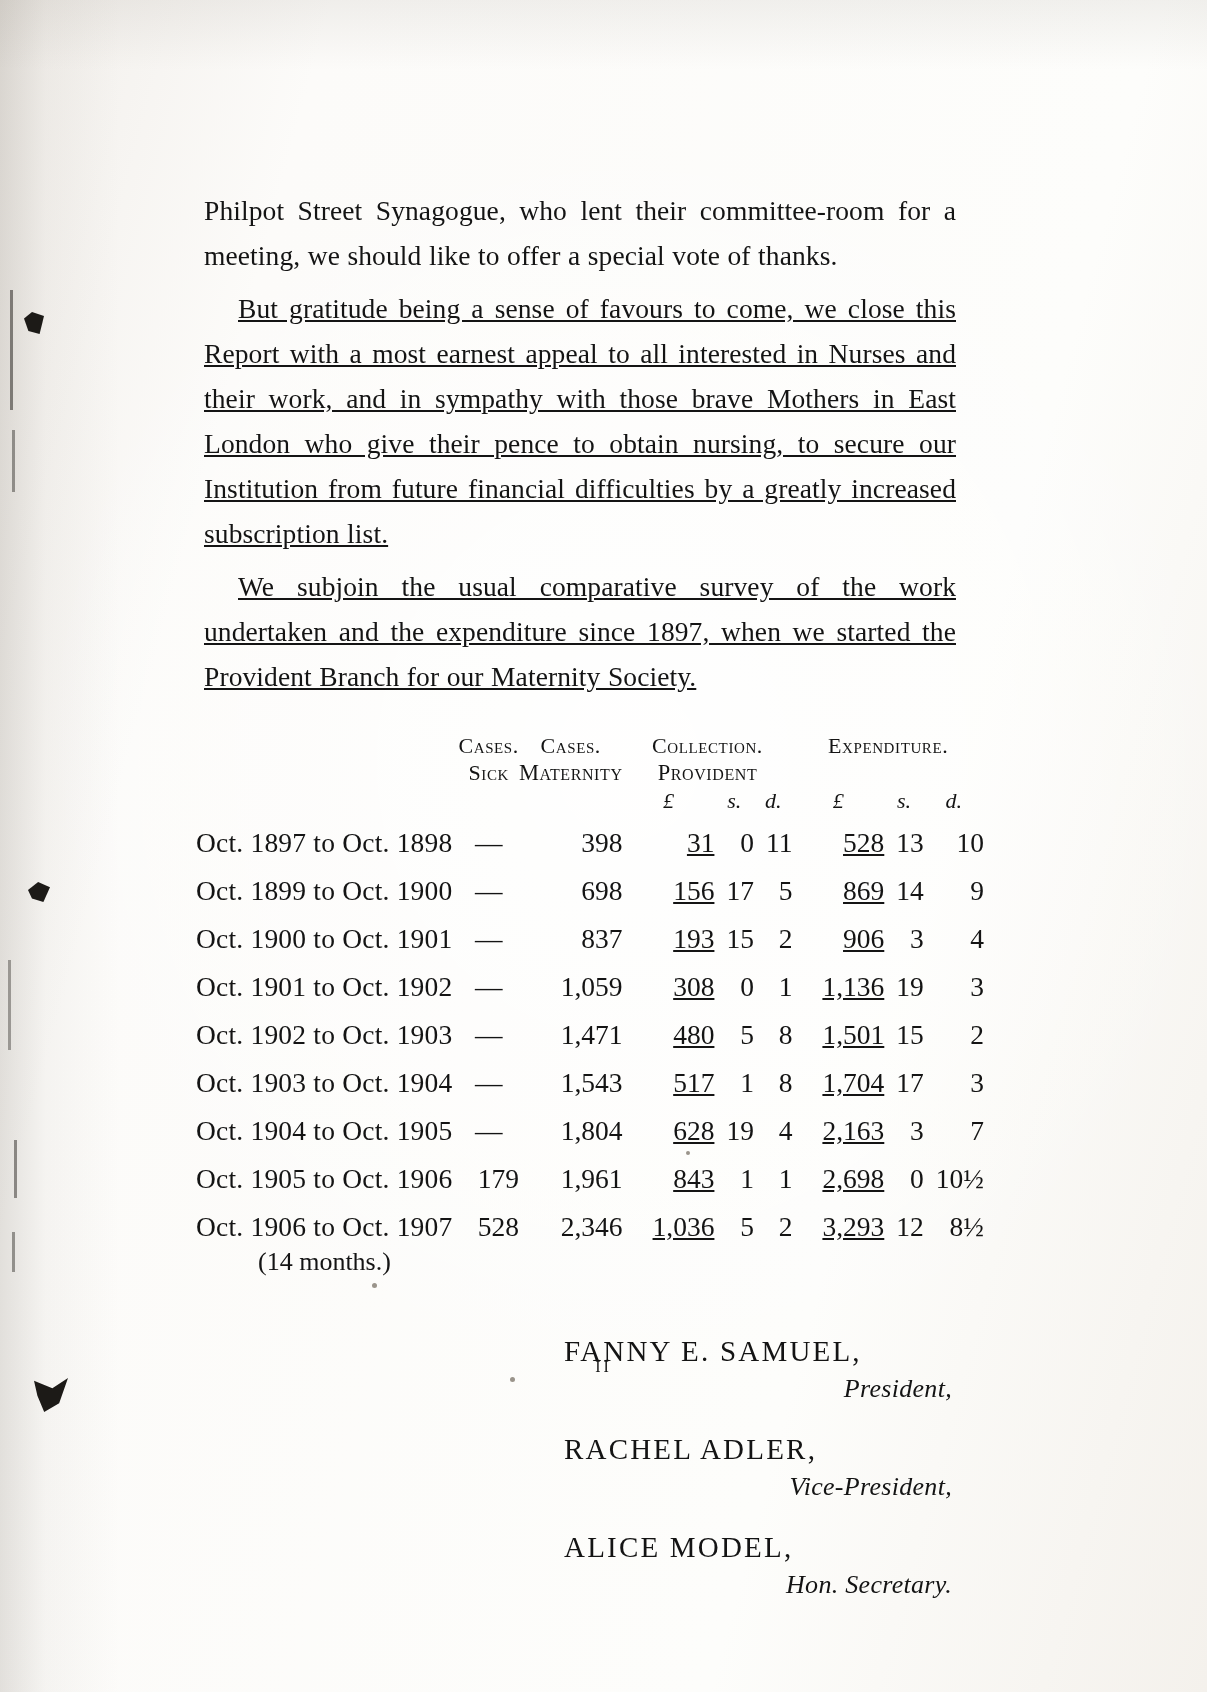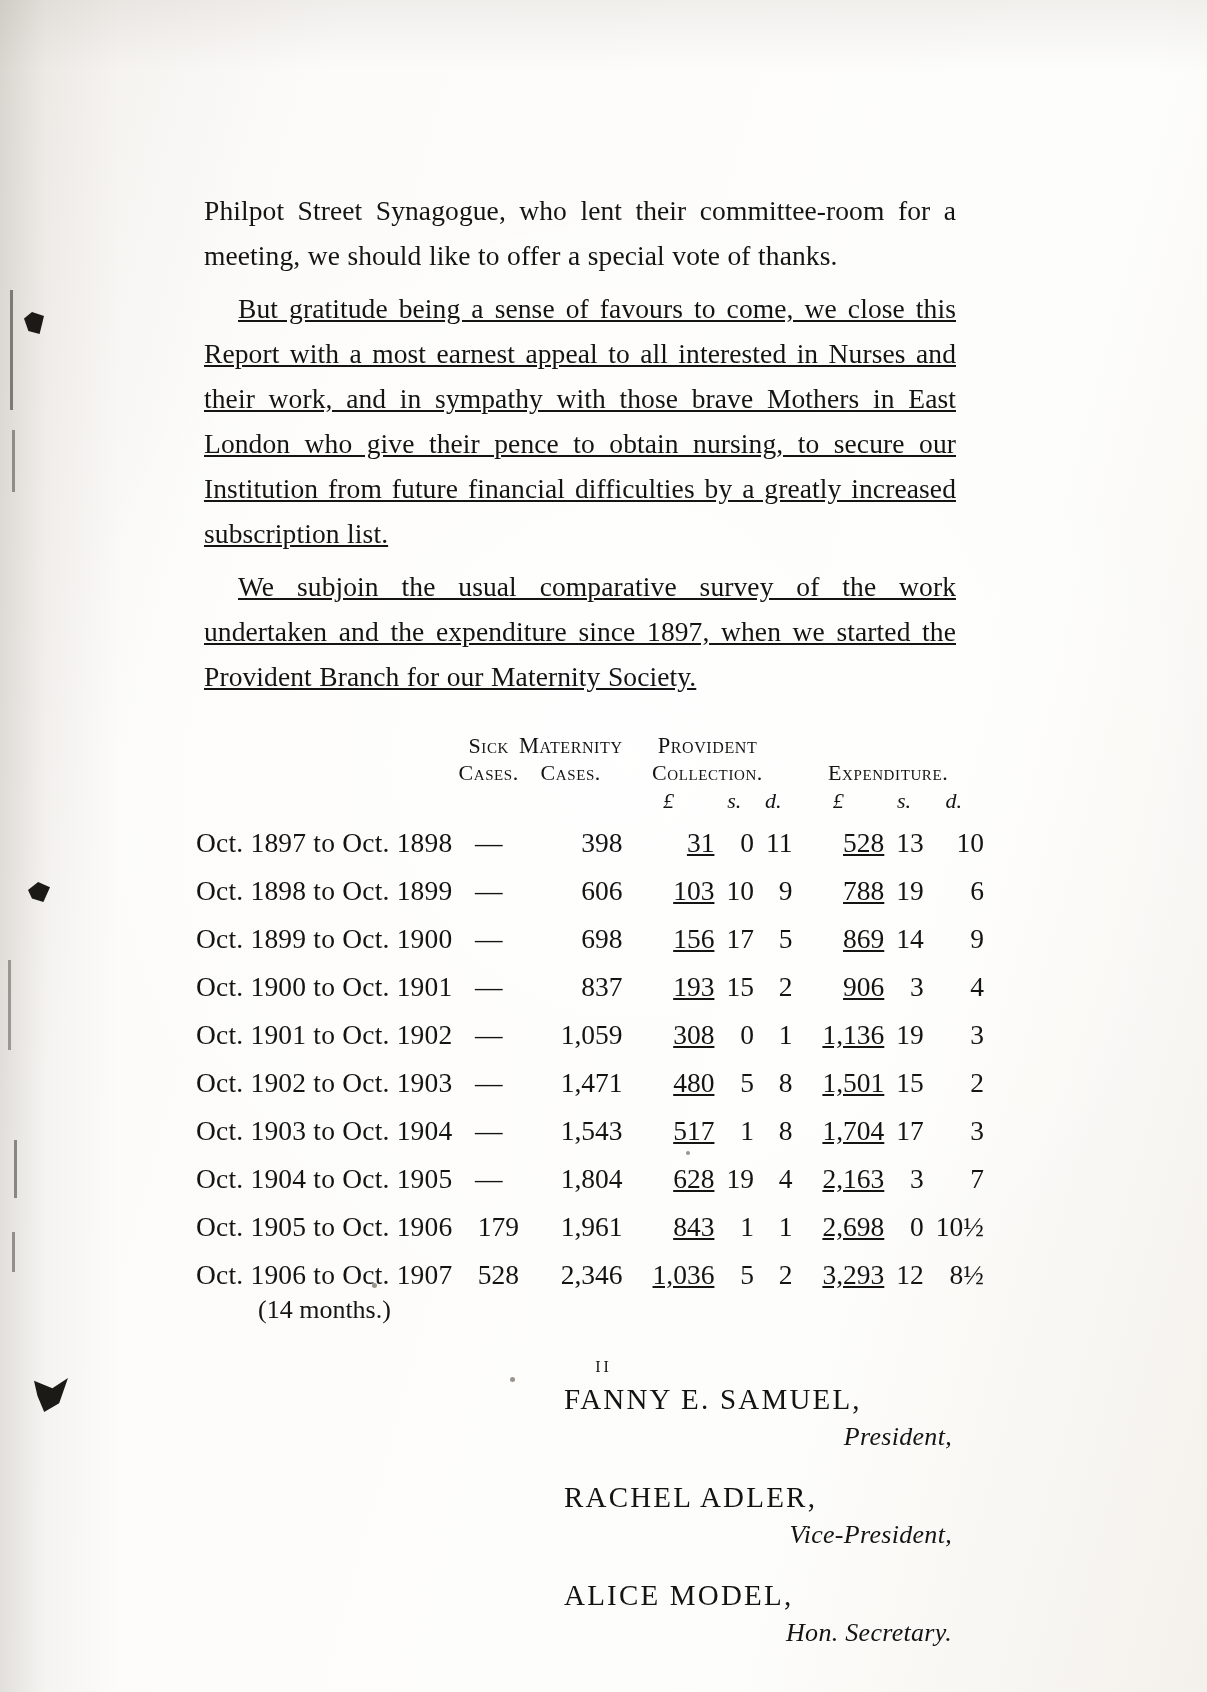--- a/index.html
+++ b/index.html
@@ -208,31 +208,31 @@
           <col class="c-pcl">
             <col class="c-pcs">
             <col class="c-pcd">
           <col class="c-expl">
             <col class="c-exps">
             <col class="c-expd">
         </colgroup>
         <thead>
           <tr>
             <th></th>
+            <th class="hdr-caps">Cases.</th>
+            <th class="hdr-caps">Cases.</th>
+            <th class="hdr-caps" colspan="3">Collection.</th>
+            <th class="hdr-caps" colspan="3">Expenditure.</th>
+          </tr>
+          <tr>
+            <th></th>
             <th class="hdr-caps">Sick</th>
             <th class="hdr-caps tall">Maternity</th>
             <th class="hdr-caps tall" colspan="3">Provident</th>
             <th class="hdr-caps" colspan="3"></th>
-          </tr>
-          <tr>
-            <th></th>
-            <th class="hdr-caps">Cases.</th>
-            <th class="hdr-caps">Cases.</th>
-            <th class="hdr-caps" colspan="3">Collection.</th>
-            <th class="hdr-caps" colspan="3">Expenditure.</th>
           </tr>
           <tr>
             <th></th>
             <th></th>
             <th></th>
             <th class="hdr-units">£</th>
             <th class="hdr-units">s.</th>
             <th class="hdr-units">d.</th>
             <th class="hdr-units">£</th>
             <th class="hdr-units">s.</th>
@@ -243,31 +243,20 @@
             <tr class="row">
               <td class="period">Oct. 1897 to Oct. 1898</td>
               <td class="dash">—</td>
               <td class="num pad-l-md">398</td>
               <td class="num pad-l-lg">31</td>
               <td class="num pad-l-sm">0</td>
               <td class="num pad-l-sm">11</td>
               <td class="num pad-l-lg">528</td>
               <td class="num pad-l-sm">13</td>
               <td class="num pad-l-sm">10</td>
-            </tr>
-            <tr class="row">
-              <td class="period">Oct. 1898 to Oct. 1899</td>
-              <td class="dash">—</td>
-              <td class="num pad-l-md">606</td>
-              <td class="num pad-l-lg">103</td>
-              <td class="num pad-l-sm">10</td>
-              <td class="num pad-l-sm">9</td>
-              <td class="num pad-l-lg">788</td>
-              <td class="num pad-l-sm">19</td>
-              <td class="num pad-l-sm">6</td>
             </tr>
             <tr class="row">
               <td class="period">Oct. 1899 to Oct. 1900</td>
               <td class="dash">—</td>
               <td class="num pad-l-md">698</td>
               <td class="num pad-l-lg">156</td>
               <td class="num pad-l-sm">17</td>
               <td class="num pad-l-sm">5</td>
               <td class="num pad-l-lg">869</td>
               <td class="num pad-l-sm">14</td>

